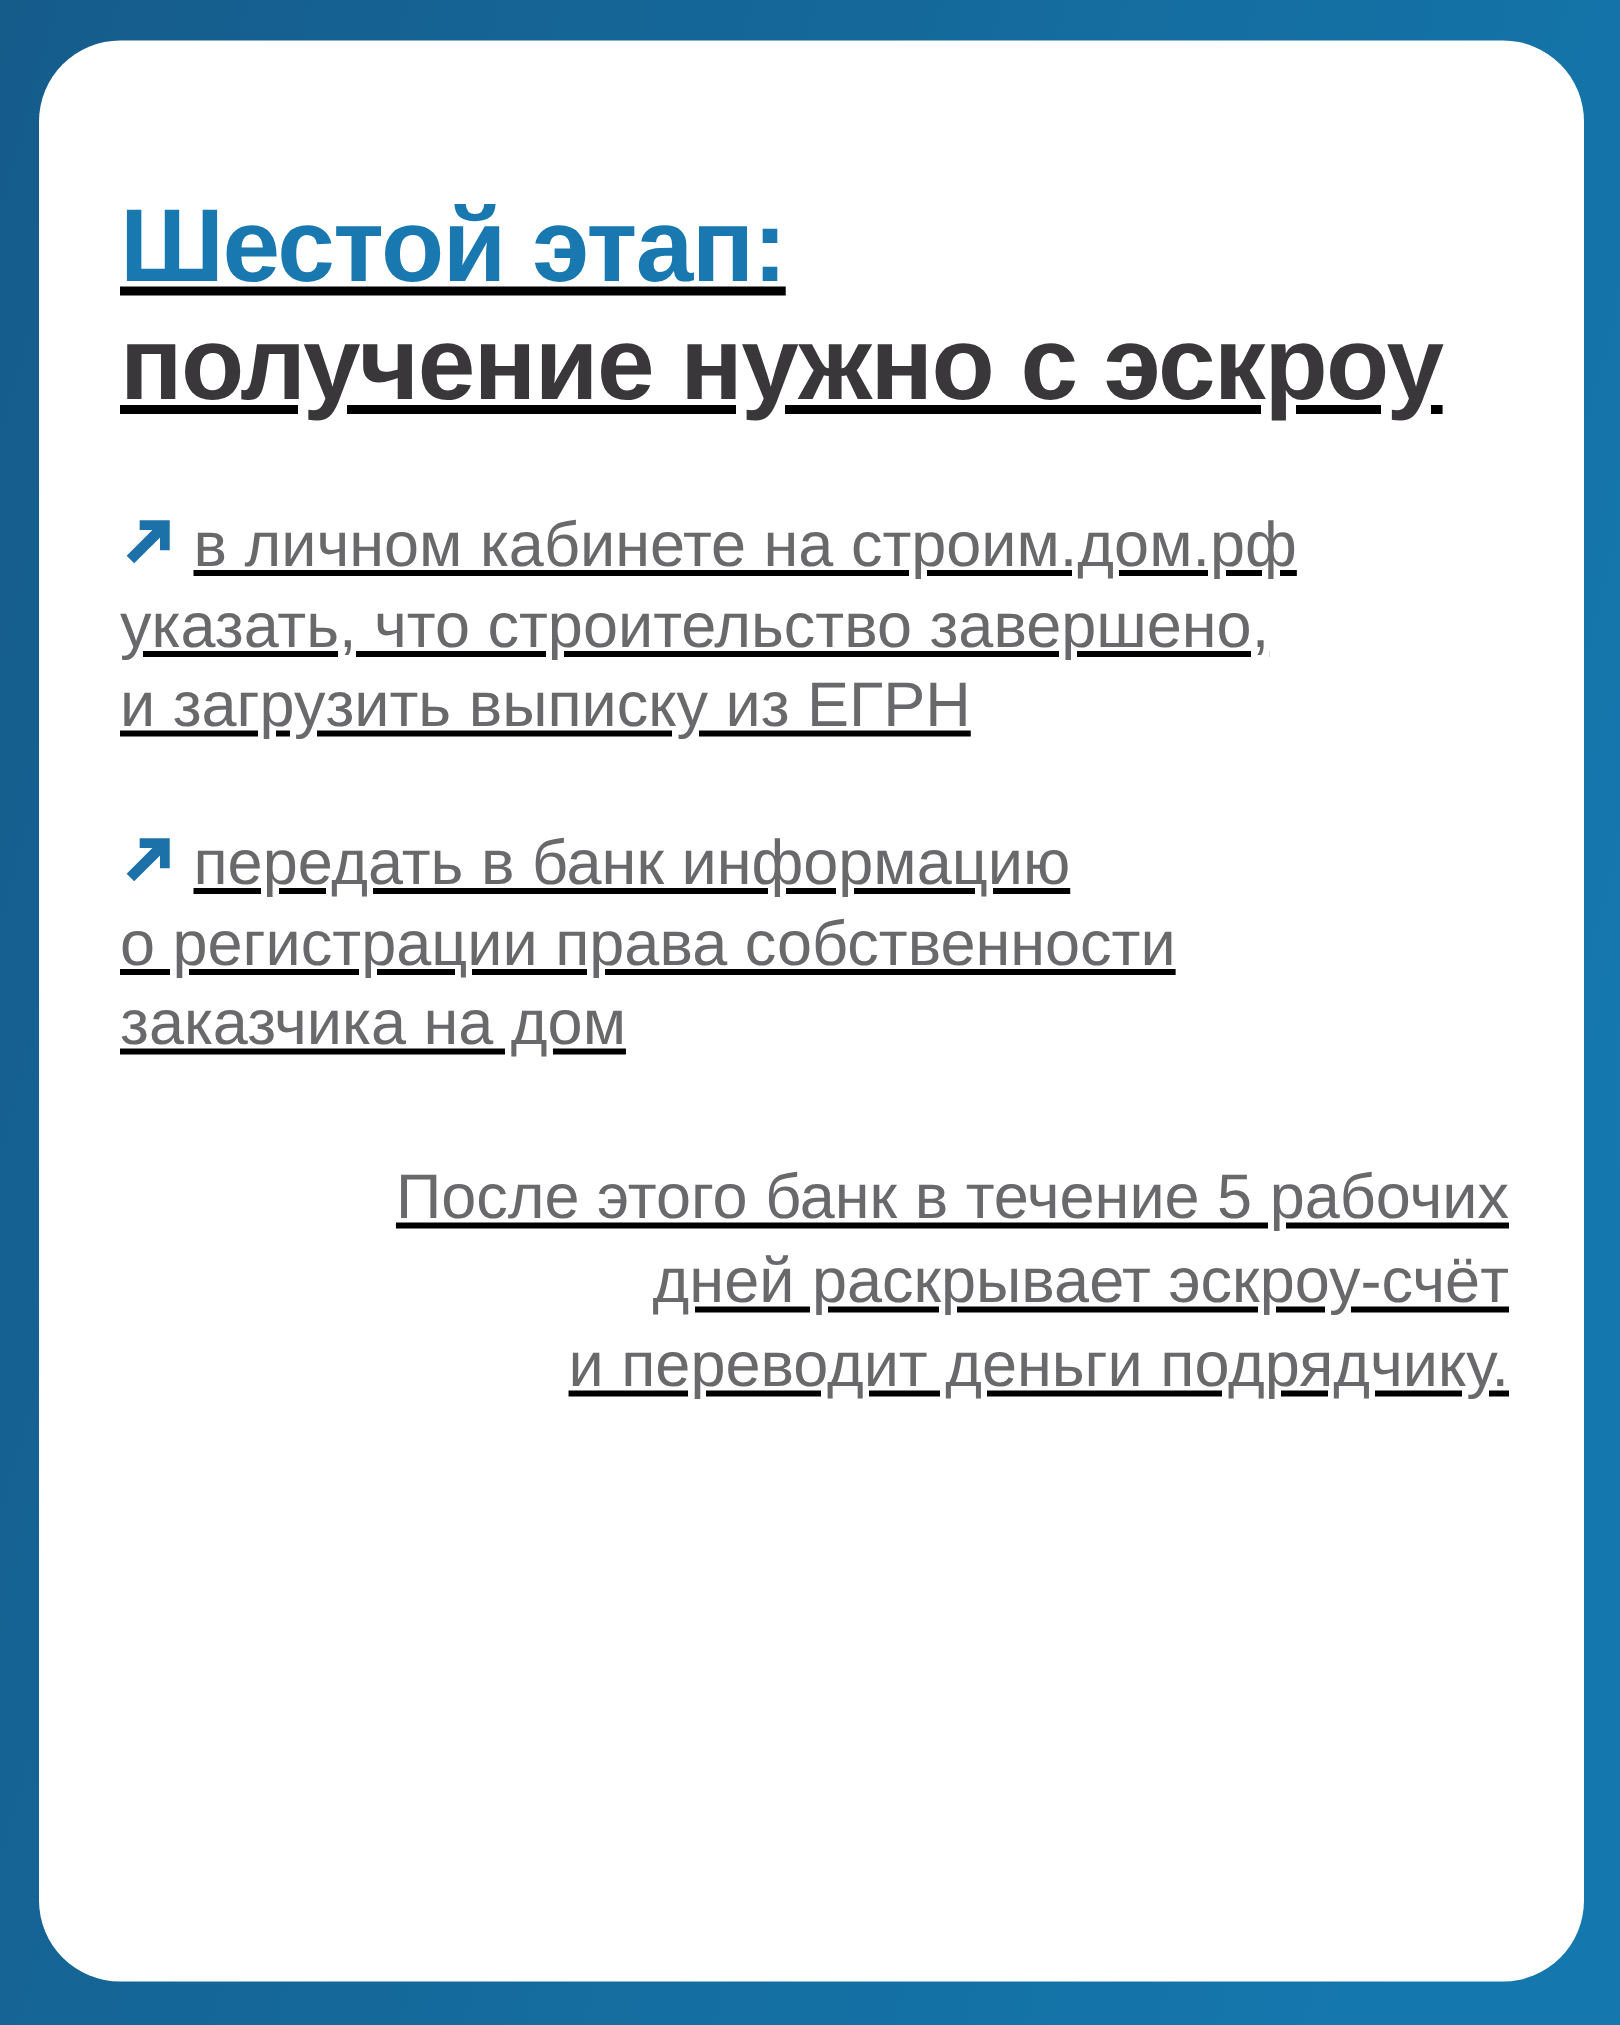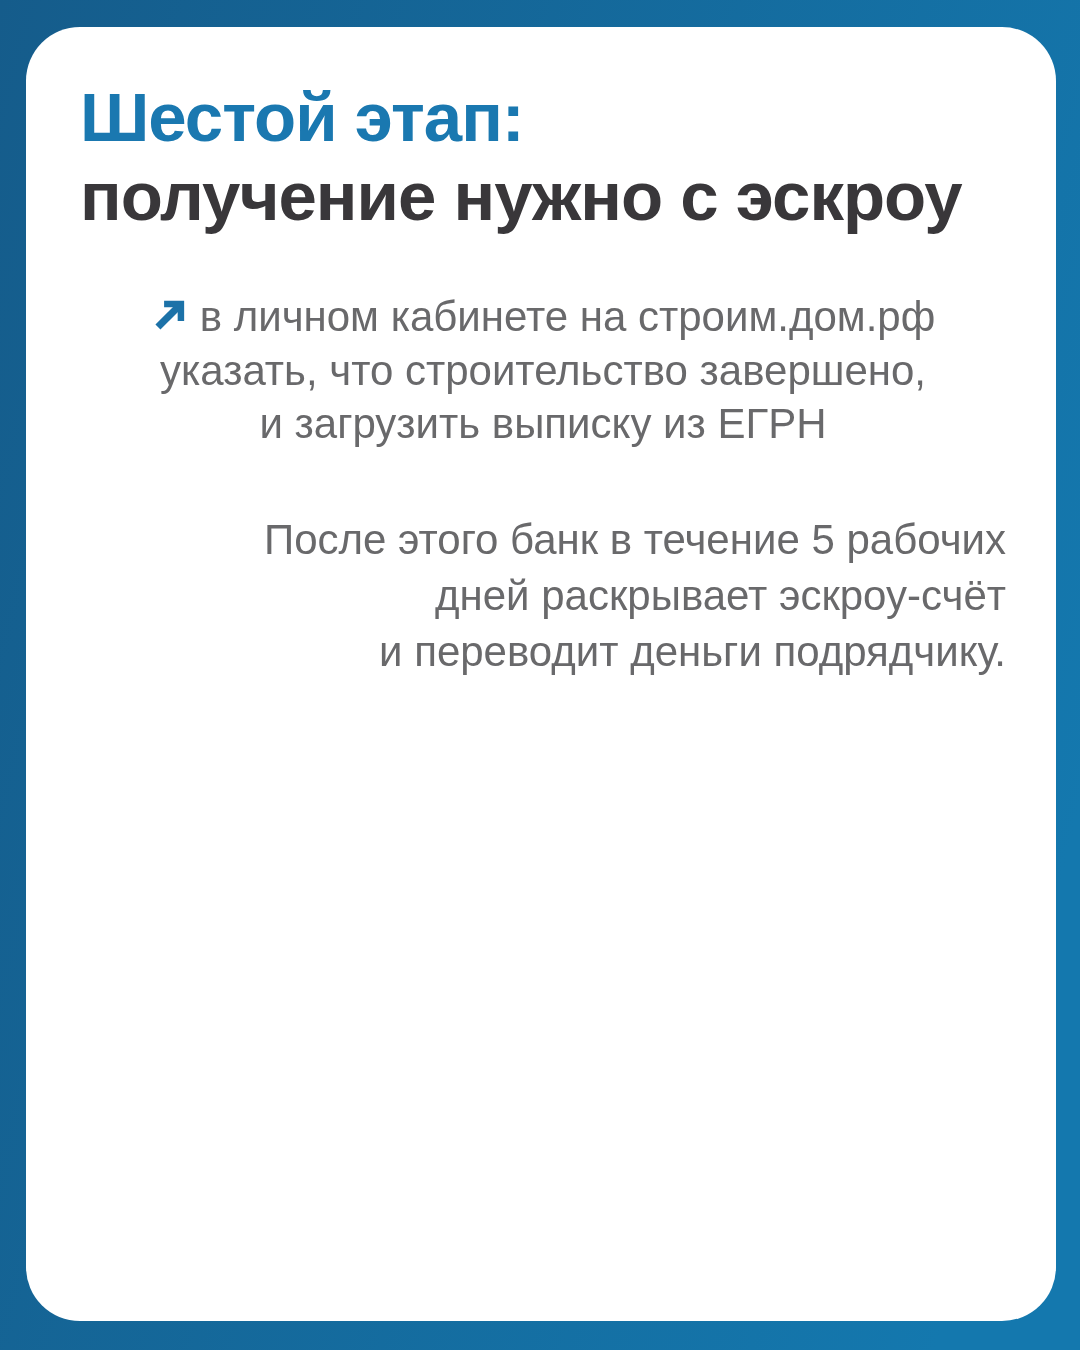--- a/index.html
+++ b/index.html
@@ -17,21 +17,22 @@
     font-family:"Liberation Sans","DejaVu Sans",sans-serif;
     background:linear-gradient(105deg,var(--background-left) 0%,var(--background-right) 90%);
     overflow:hidden;
   }
   .stage{position:relative;width:1080px;height:1350px;}
   .card{
     position:absolute;
     left:26px;top:27px;right:24px;bottom:29px;
     background:var(--card-bg);
     border-radius:54px;
-    padding:52px 50px 60px 54px;
+    padding:98px 50px 60px 54px;
+    text-decoration:underline;
   }
   .title{
     font-size:69px;
     font-weight:800;
     line-height:1.14;
     letter-spacing:-1px;
     margin-bottom:54px;
   }
   .title .accent{color:var(--accent-blue);}
   .title .rest{color:var(--title-dark);}
@@ -42,21 +43,20 @@
     line-height:1.32;
     white-space:pre-line;
     margin-bottom:56px;
   }
   .bullet{
     font-size:42px;
     font-weight:400;
     color:var(--body-gray);
     line-height:1.27;
     margin-bottom:52px;
-    text-align:center;
   }
   .bullet .btext{white-space:pre-line;}
   .arrow-icon{
     display:inline-block;
     width:37px;height:37px;
     margin-right:12px;
     vertical-align:-3px;
   }
   .arrow-icon svg{display:block;width:100%;height:100%;}
   .conclusion{
@@ -85,19 +85,29 @@
       <span class="arrow-icon">
         <svg viewBox="0 0 24 24" aria-hidden="true">
           <path d="M4.5 19.5 L18 6" stroke="#1c72a8" stroke-width="4.6" fill="none"></path>
           <path d="M8.5 4.6 H19.4 V15.5" stroke="#1c72a8" stroke-width="4.2" fill="none"></path>
         </svg>
       </span><span class="btext">в личном кабинете на строим.дом.рф
 указать, что строительство завершено,
 и загрузить выписку из ЕГРН</span>
     </div>
 
+    <div class="bullet">
+      <span class="arrow-icon">
+        <svg viewBox="0 0 24 24" aria-hidden="true">
+          <path d="M4.5 19.5 L18 6" stroke="#1c72a8" stroke-width="4.6" fill="none"></path>
+          <path d="M8.5 4.6 H19.4 V15.5" stroke="#1c72a8" stroke-width="4.2" fill="none"></path>
+        </svg>
+      </span><span class="btext">передать в банк информацию
+о регистрации права собственности
+заказчика на дом</span>
+    </div>
 
     <p class="conclusion">После этого банк в течение 5 рабочих
 дней раскрывает эскроу-счёт
 и переводит деньги подрядчику.</p>
 
   </div>
 </div>
 
 </body></html>

